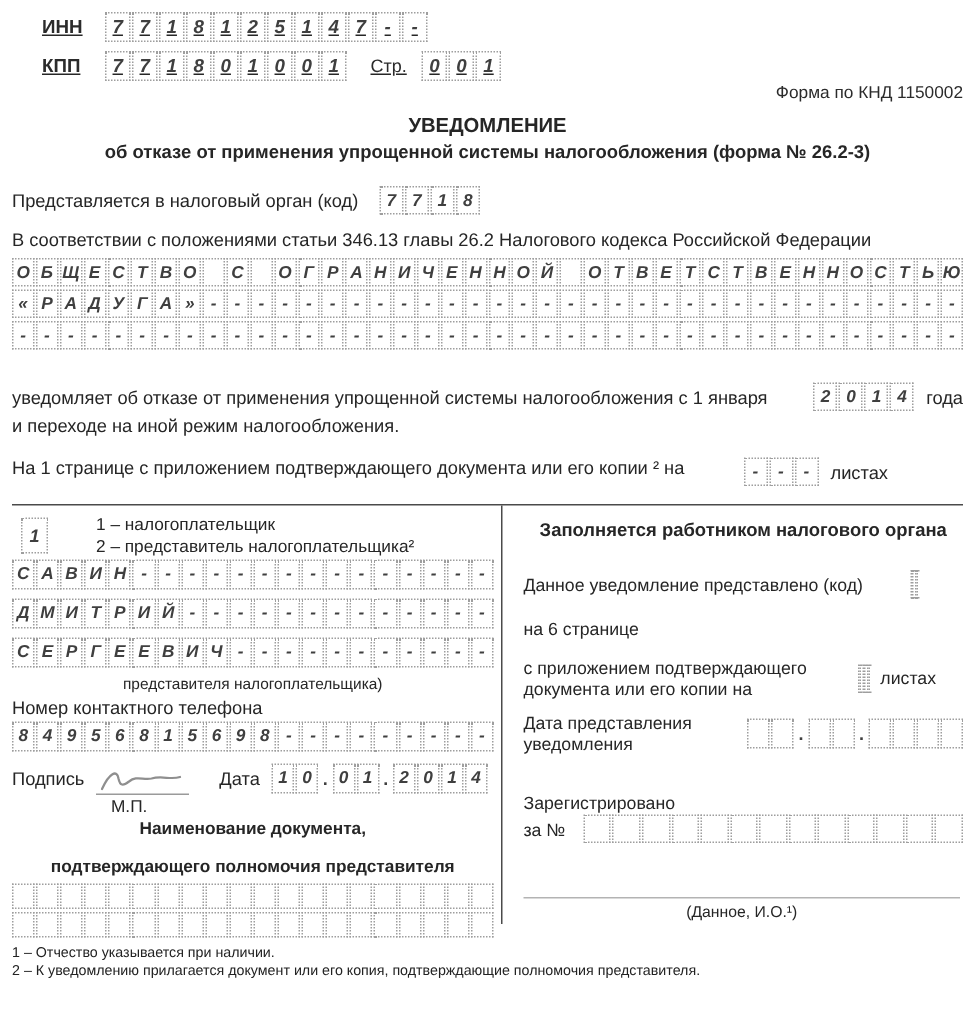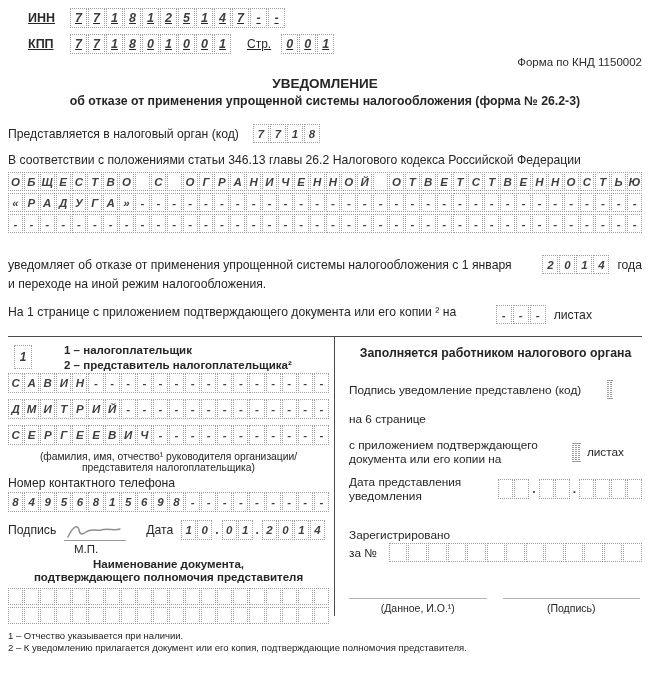--- a/index.html
+++ b/index.html
@@ -45,21 +45,21 @@
   .pgroup { margin-left:auto; margin-right:50px; display:flex; align-items:center; gap:8px; }
   
   .box { margin-top:12px; border-top:1px solid #4a4a4a; display:flex; height:279px; }
   .box-left { width:327px; border-right:1px solid #4a4a4a; box-sizing:border-box; padding:6px 5px 0 0; }
   .box-right { flex:1; box-sizing:border-box; padding:5px 0 2px 14px; display:flex; flex-direction:column; }
   
   .optrow { display:flex; align-items:flex-start; margin-left:6px; height:30px; }
   .codecell { width:18px; height:24px; box-sizing:border-box; border:1px dotted #9e9e9e;
     display:flex; align-items:center; justify-content:center;
     font-style:italic; font-weight:bold; font-size:12px; color:#3f3f3f; margin-top:2px; }
-  .opts { margin-left:32px; font-size:11.5px; line-height:15px;font-weight:bold; }
+  .opts { margin-left:32px; font-size:11.5px; line-height:15px; }
   .namerow { margin-bottom:6px; }
   .fio-cap { text-align:center; font-size:10.3px; line-height:11px; margin-top:0; }
   .phone-label { font-size:12.2px; margin:3px 0 2px 0; }
   .signrow { display:flex; align-items:center; margin-top:7px; height:22px; }
   .sigword { font-size:12.2px; }
   .sig { width:62px; margin-left:8px; border-bottom:1px solid #9a9a9a; height:20px; display:flex; align-items:flex-end; }
   .dateword { font-size:12.2px; margin-left:20px; margin-right:8px; }
   .dgroup { display:flex; align-items:center; gap:3px; }
   .dgroup .cellrow { gap:1px; }
   .dgroup .cell { flex:0 0 15px; height:20px; }
@@ -375,21 +375,20 @@
           <span class="cell">-</span>
           <span class="cell">-</span>
           <span class="cell">-</span>
           <span class="cell">-</span>
           <span class="cell">-</span>
           <span class="cell">-</span>
           <span class="cell">-</span>
           <span class="cell">-</span>
           <span class="cell">-</span>
         </div>
-      <div class="fio-cap">(фамилия, имя, отчество¹ руководителя организации/</div>
       <div class="fio-cap">представителя налогоплательщика)</div>
       <div class="phone-label">Номер контактного телефона</div>
       <div class="cellrow h20">
           <span class="cell">8</span>
           <span class="cell">4</span>
           <span class="cell">9</span>
           <span class="cell">5</span>
           <span class="cell">6</span>
           <span class="cell">8</span>
           <span class="cell">1</span>
@@ -431,21 +430,21 @@
               <span class="cell">2</span>
               <span class="cell">0</span>
               <span class="cell">1</span>
               <span class="cell">4</span>
             </span>
         </span>
       </div>
 
       <div class="mp">М.П.</div>
       <div class="doc-cap">Наименование документа,</div>
-      <div class="doc-cap" style="margin-top:0">подтверждающего полномочия представителя</div>
+      <div class="doc-cap" style="margin-top:12px">подтверждающего полномочия представителя</div>
       <div class="cellrow h17 docrow1">
           <span class="cell"></span>
           <span class="cell"></span>
           <span class="cell"></span>
           <span class="cell"></span>
           <span class="cell"></span>
           <span class="cell"></span>
           <span class="cell"></span>
           <span class="cell"></span>
           <span class="cell"></span>
@@ -482,21 +481,21 @@
           <span class="cell"></span>
           <span class="cell"></span>
           <span class="cell"></span>
         </div>
     </div>
 
     <div class="box-right">
       <div class="rb-title">Заполняется работником налогового органа</div>
 
       <div class="rb-row rb-sub">
-        <span class="rb-lbl">Подпись уведомление представлено (код)</span>
+        <span class="rb-lbl">Данное уведомление представлено (код)</span>
         <span class="r-cells">
           <span class="cellrow" style="gap:1px">
               <span class="cell"></span>
               <span class="cell"></span>
             </span>
         </span>
       </div>
 
       <div class="rb-row rb-onepage">
         <span class="rb-lbl">на 6 странице</span>
@@ -562,24 +561,20 @@
               <span class="cell"></span>
             </span>
         </div>
       </div>
 
       <div class="signs">
         <div class="signblock">
           <div class="signline"></div>
           <div class="signcap">(Данное, И.О.¹)</div>
         </div>
-        <div class="signblock">
-          <div class="signline"></div>
-          <div class="signcap">(Подпись)</div>
-        </div>
       </div>
     </div>
   </div>
 
   <div class="footnotes">
     <div>1 – Отчество указывается при наличии.</div>
     <div>2 – К уведомлению прилагается документ или его копия, подтверждающие полномочия представителя.</div>
   </div>
 
 </div>

